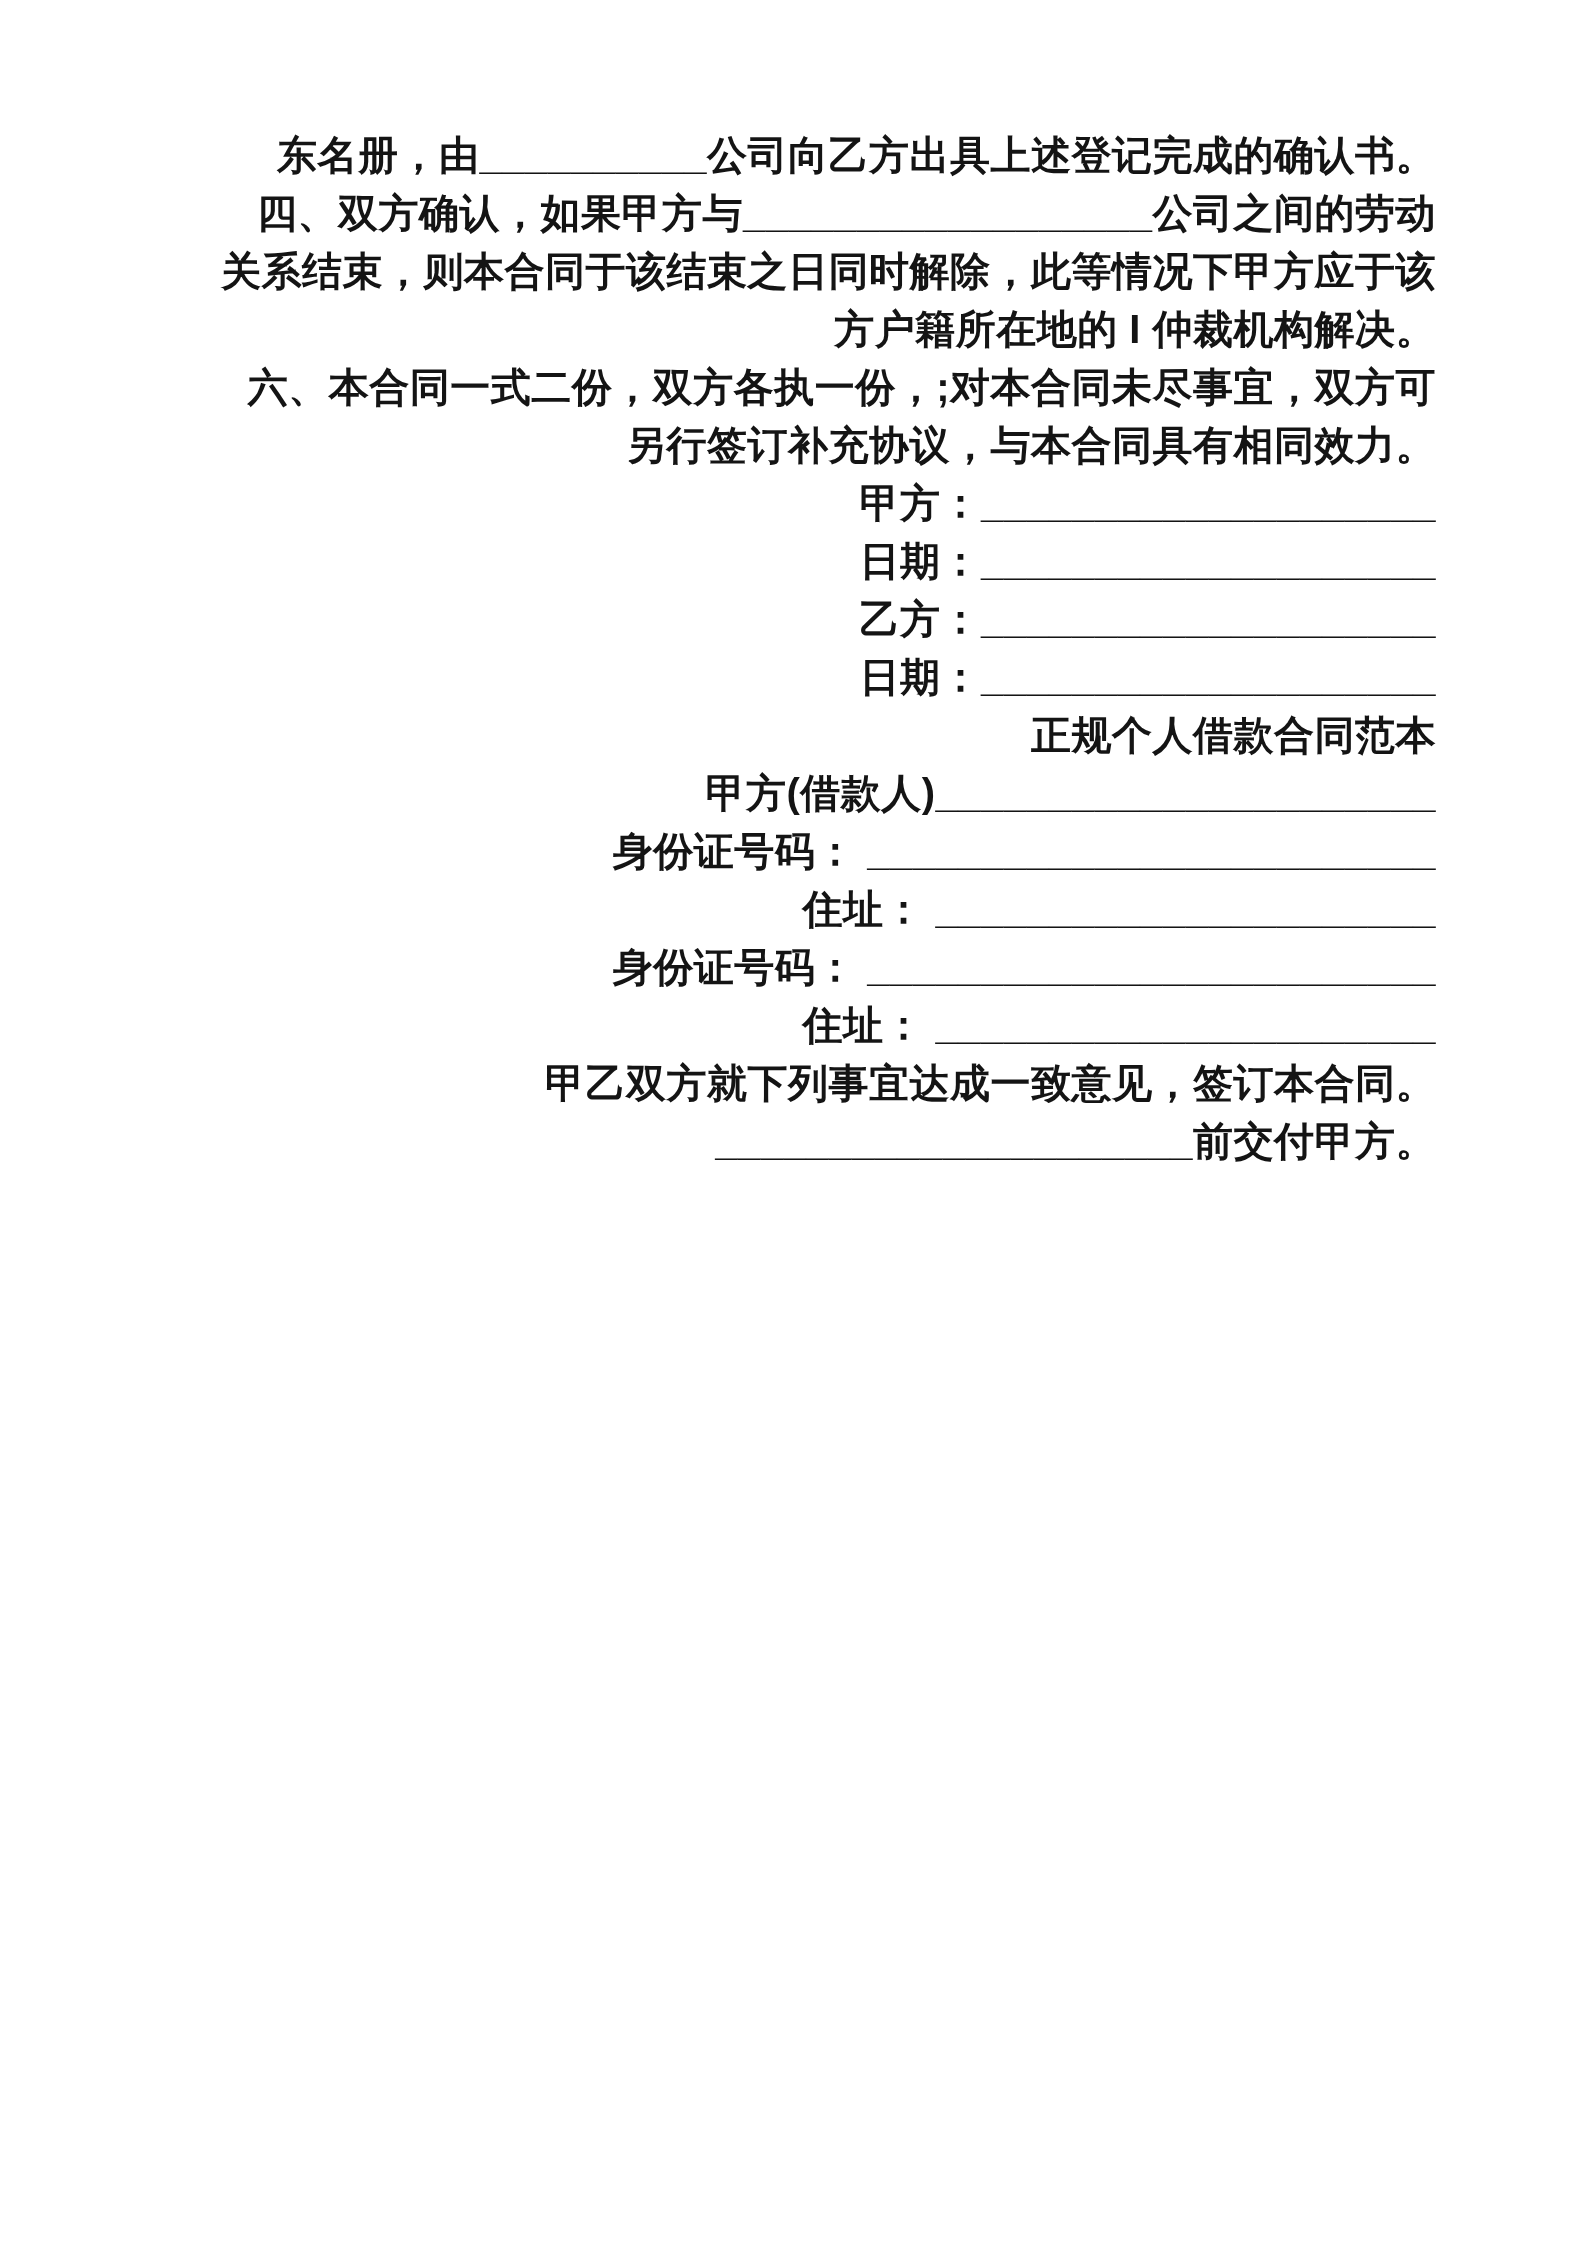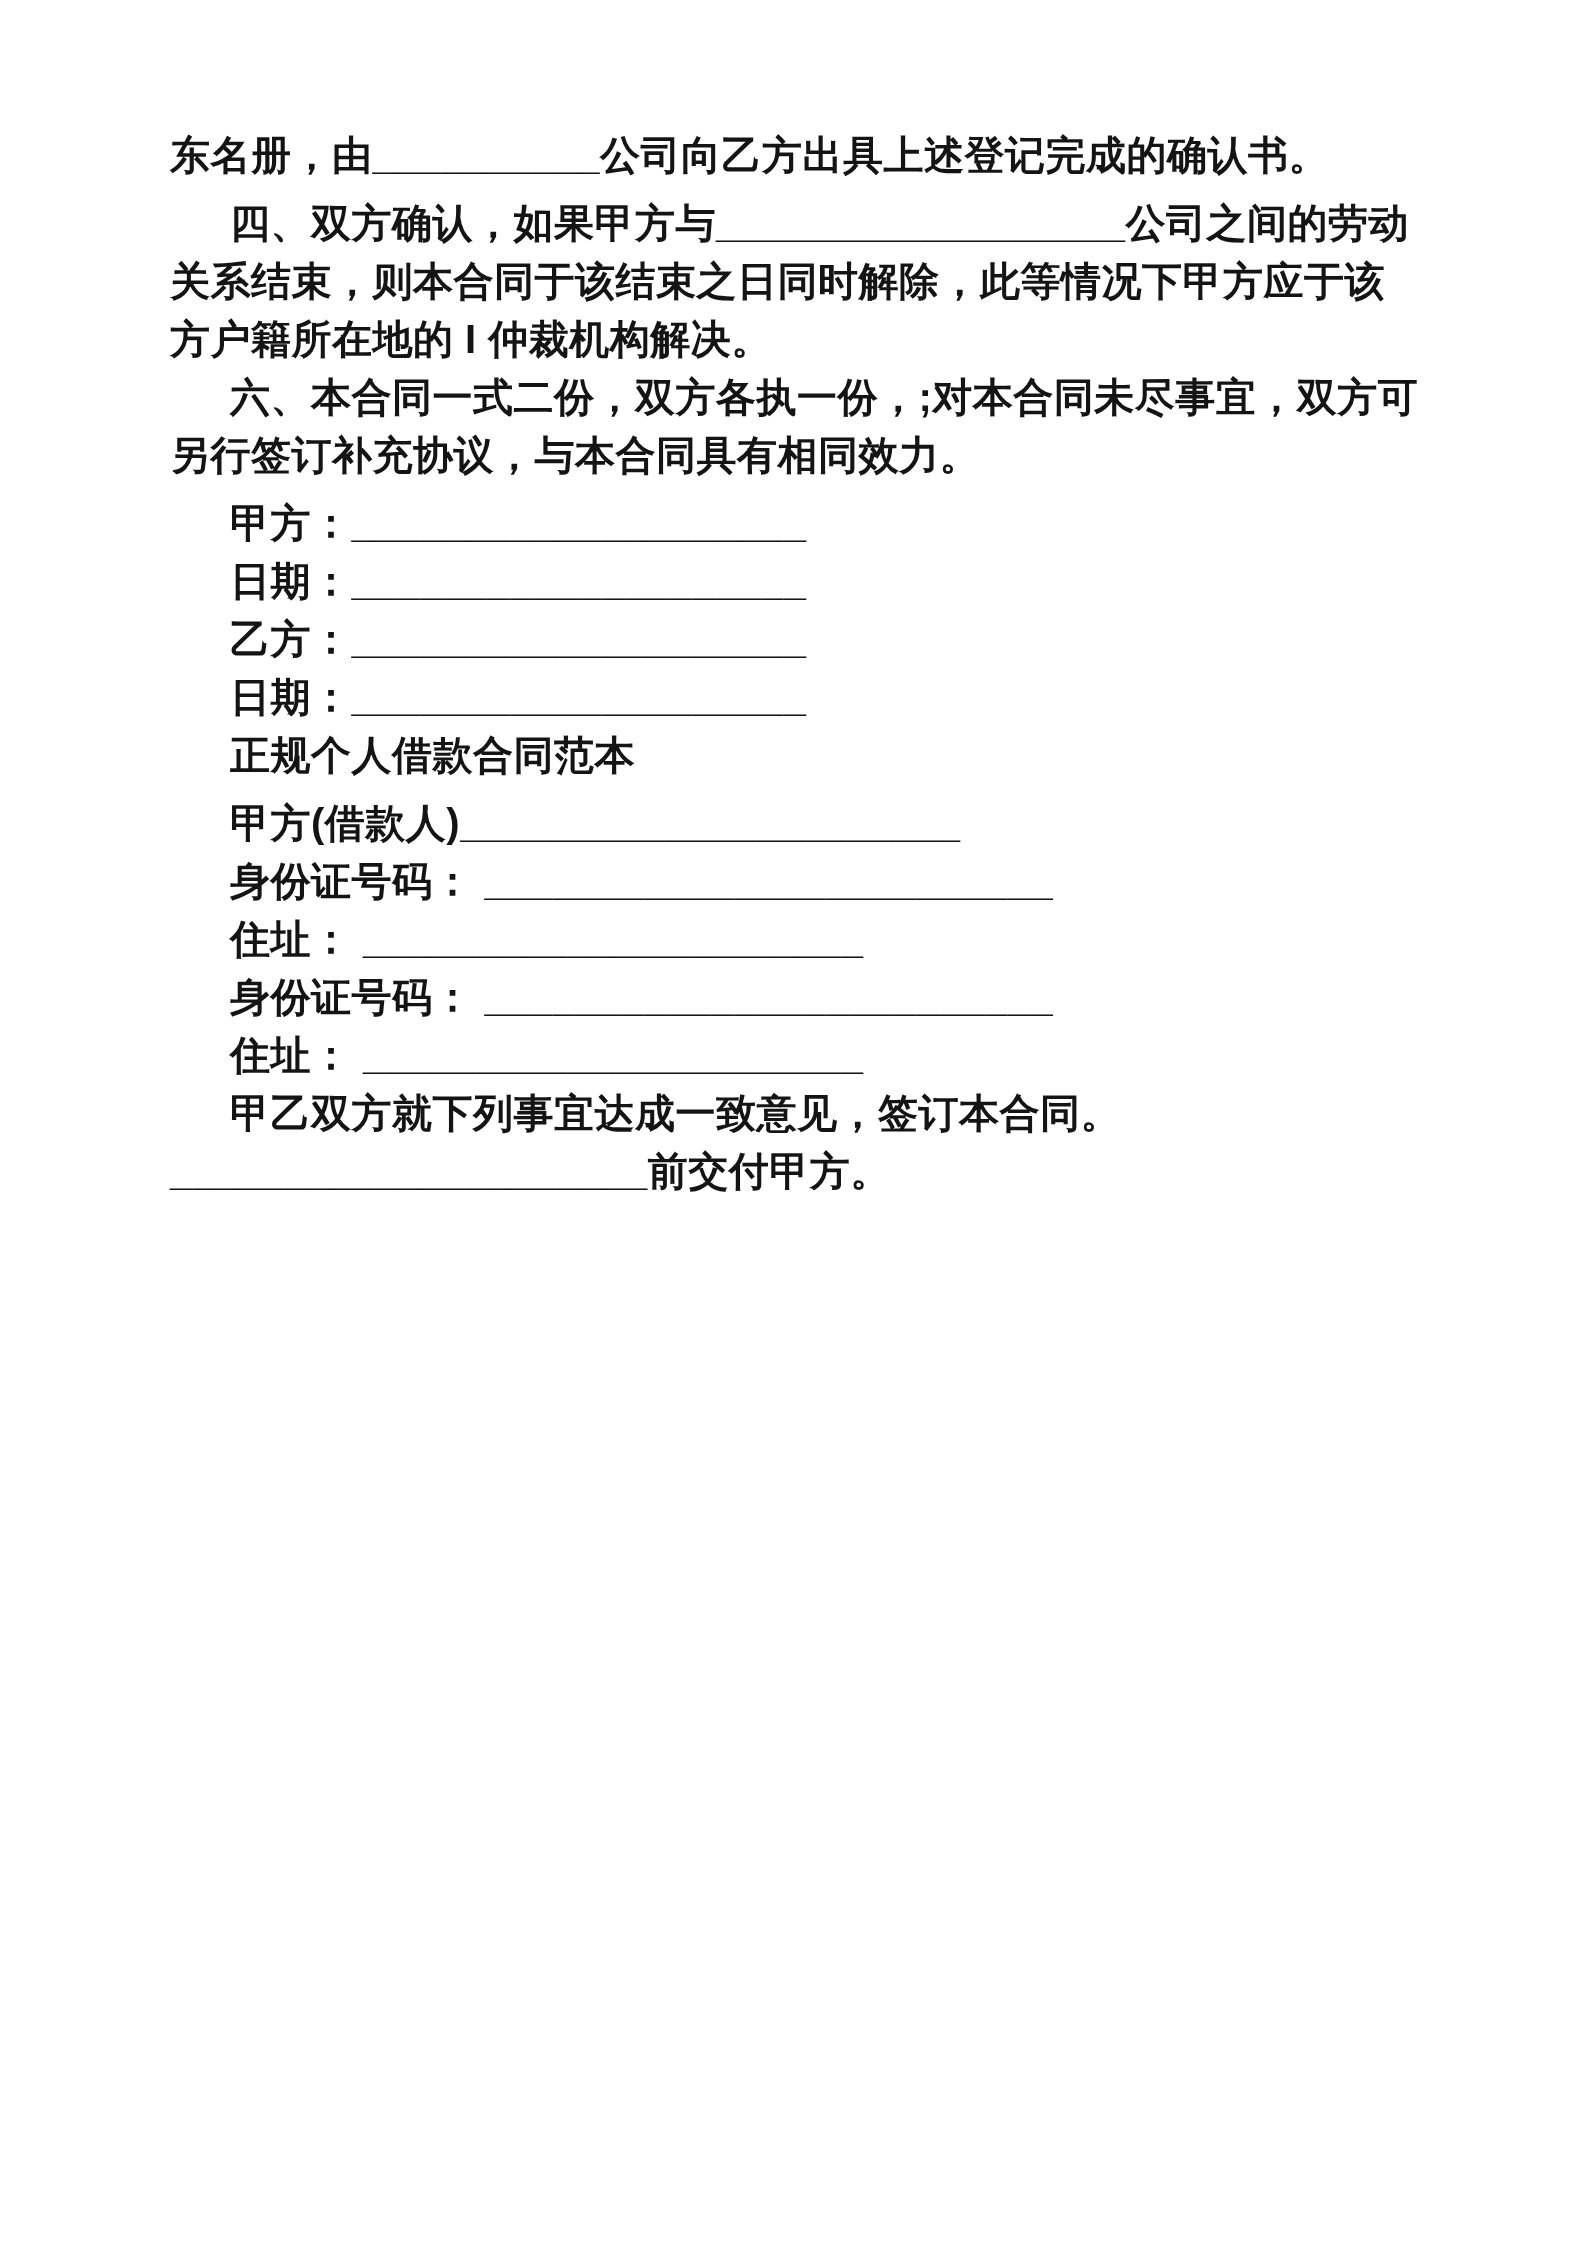--- a/index.html
+++ b/index.html
@@ -17,26 +17,26 @@
     color: #141414;
     font-family: "Liberation Sans", "DejaVu Sans", sans-serif;
     font-weight: 600;
     overflow: hidden;
   }
   .line {
     font-size: 40px;
     line-height: 58px;
     white-space: nowrap;
     letter-spacing: 0.5px;
+    text-align: right;
   }
   .indent {
     padding-left: 60px;
   }
   .gap {
-    margin-top: 10px;
   }
 </style>
 </head>
 <body>
 
 <div class="page">
   <div>
     <div class="line">东名册，由__________公司向乙方出具上述登记完成的确认书。</div>
     <div class="line indent gap">四、双方确认，如果甲方与__________________公司之间的劳动</div>
     <div class="line">关系结束，则本合同于该结束之日同时解除，此等情况下甲方应于该</div>

